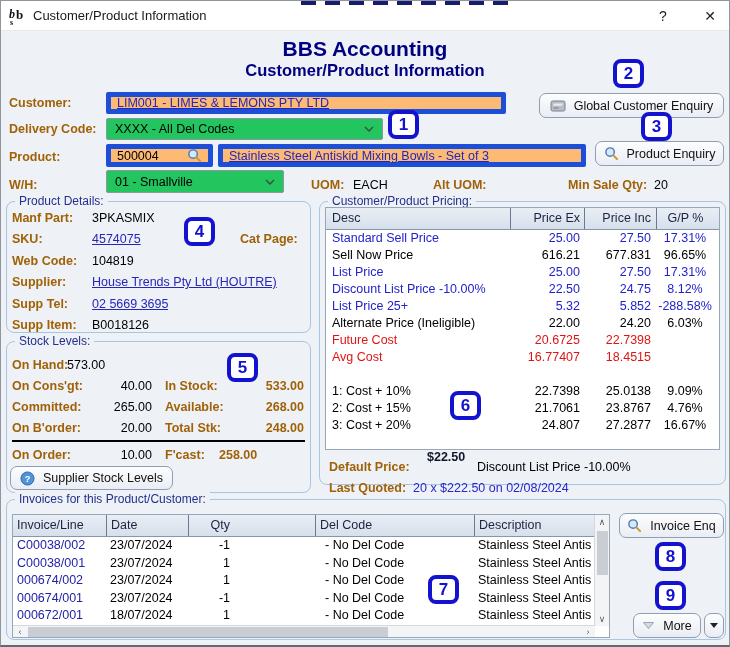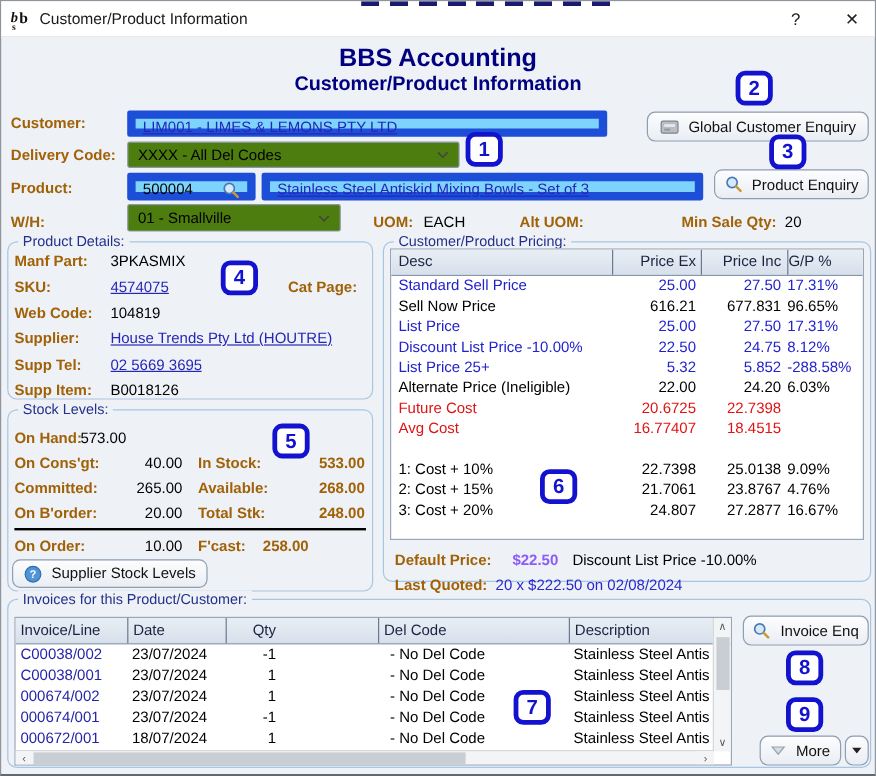--- a/index.html
+++ b/index.html
@@ -18,25 +18,25 @@
               background:repeating-linear-gradient(90deg,#1a1a6e 0 15px, transparent 15px 24px); }
 
   .app-title { position:absolute; left:0; right:0; top:36px; text-align:center;
                font-size:21px; font-weight:bold; color:#000080; }
   .screen-title { position:absolute; left:0; right:0; top:60px; text-align:center;
                   font-size:16.5px; font-weight:bold; color:#000080; }
 
   .lbl { position:absolute; font-size:12.5px; font-weight:bold; color:#a16207; white-space:nowrap; }
   .val { position:absolute; font-size:12.5px; color:#000; white-space:nowrap; }
 
-  .fieldbox { position:absolute; background:#7dd3fc; border:7px solid #1d4ed8; border-radius:2px;
-              display:flex; align-items:flex-start; padding:0 6px; font-size:12.5px; }
+  .fieldbox { position:absolute; background:#fdba74; border:5px solid #1d4ed8; border-radius:2px;
+              display:flex; align-items:center; padding:0 6px; font-size:12.5px; }
   .linktext { color:#2626b8; text-decoration:underline; cursor:pointer; white-space:nowrap;
               overflow:hidden; text-overflow:clip; }
-  .combo { position:absolute; background:#4d7c0f; border:1px solid #8a97a5; border-radius:2px;
+  .combo { position:absolute; background:#22c55e; border:1px solid #8a97a5; border-radius:2px;
            display:flex; align-items:center; justify-content:space-between; padding:0 8px;
            font-size:12.5px; cursor:pointer; }
 
   .btn { position:absolute; display:flex; align-items:center; justify-content:center; gap:8px;
          background:linear-gradient(#fdfdfe,#e9edf3); border:1px solid #8e9eb3; border-radius:7px;
          font-size:12.5px; color:#111; cursor:pointer; }
 
   .fieldset { position:absolute; border:1px solid #a8c6e2; border-radius:8px; }
   .legend { position:absolute; top:-8px; left:8px; background:#eef1f6; padding:0 4px;
             color:#23308c; font-size:12px; white-space:nowrap; }
@@ -47,21 +47,21 @@
            border-bottom:1px solid #8896aa; color:#1c2340; font-size:12.5px; }
   .thead .tcell { border-left:1px solid #6b7a92; }
   .thead .tcell:first-child { border-left:none; }
   .trow { display:flex; height:17px; line-height:17px; font-size:12.5px; color:#000; }
   .tcell { overflow:hidden; white-space:nowrap; flex:none; }
 
   
   .c-desc { width:184px; padding-left:6px; }
   .c-ex   { width:74px;  text-align:right; padding-right:4px; }
   .c-inc  { width:72px;  text-align:right; padding-right:5px; }
-  .c-gp   { width:63px;  text-align:left; padding-right:5px; }
+  .c-gp   { width:63px;  text-align:center; padding-right:5px; }
   #pricing-body .blue .tcell { color:#2222cc; }
   #pricing-body .red  .tcell { color:#e01414; }
 
   
   .c-inv   { width:93px;  padding-left:4px; }
   .c-date  { width:82px;  padding-left:4px; }
   .c-qty   { width:48px;  text-align:right; padding-right:6px; }
   .c-price { width:79px;  text-align:left; padding-right:6px;margin-top:25px; }
   .c-del   { width:159px; padding-left:10px; }
   .c-idesc { width:121px; padding-left:4px; }
@@ -265,21 +265,21 @@
           </div>
           <div class="trow ">
             <div class="tcell c-desc">3: Cost + 20%</div>
             <div class="tcell c-ex">24.807</div>
             <div class="tcell c-inc">27.2877</div>
             <div class="tcell c-gp">16.67%</div>
           </div>
         </div>
     </div>
     <div class="lbl" style="left:9px;top:258px">Default Price:</div>
-    <div class="lbl" style="left:107px;top:258px;color:#8b5cf6">$22.50</div>
+    <div class="lbl" style="left:107px;top:248px;color:#0f172a">$22.50</div>
     <div class="val" style="left:157px;top:258px">Discount List Price -10.00%</div>
     <div class="lbl" style="left:9px;top:279px">Last Quoted:</div>
     <div class="val" style="left:93px;top:279px;color:#2828cc">20 x $222.50 on 02/08/2024</div>
   </div>
 
   <div class="fieldset" style="left:5px;top:340px;width:305px;height:152px">
     <span class="legend">Stock Levels:</span>
     <div class="lbl" style="left:5px;top:16px">On Hand:</div>
     <div class="val" style="left:60px;top:16px;width:85px;text-align:left">573.00</div>
     <div class="lbl" style="left:5px;top:37px">On Cons'gt:</div>

